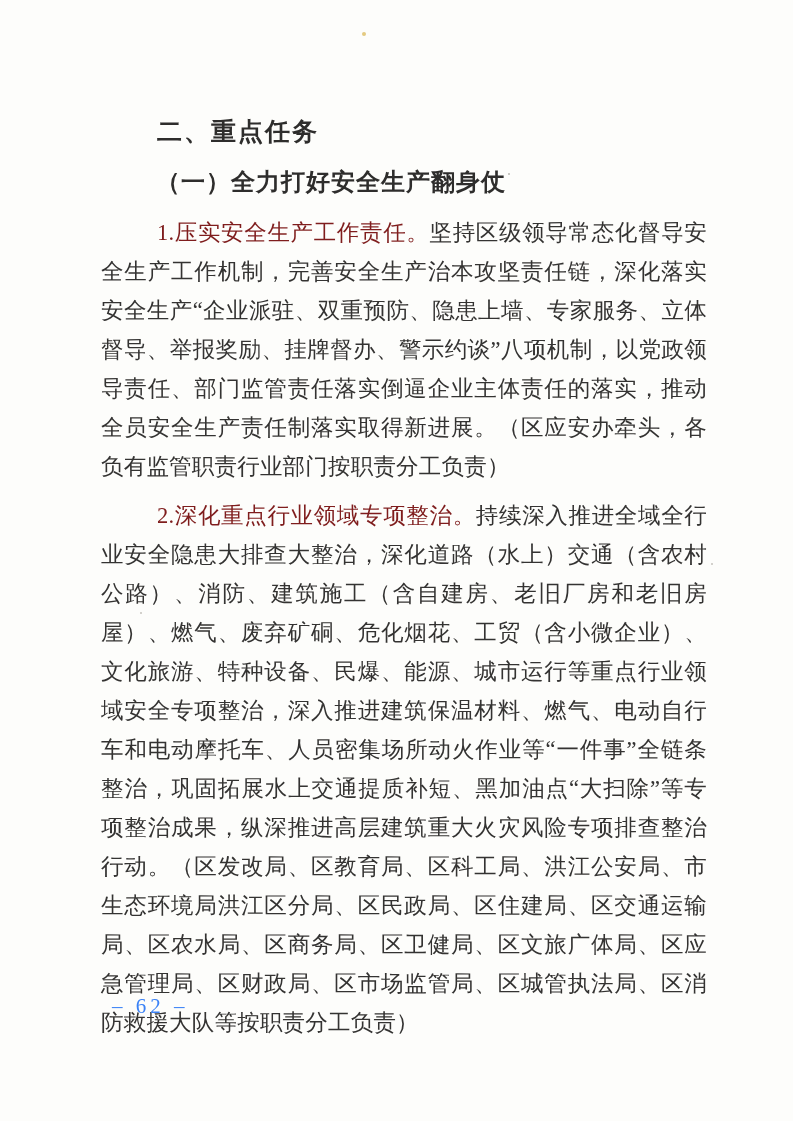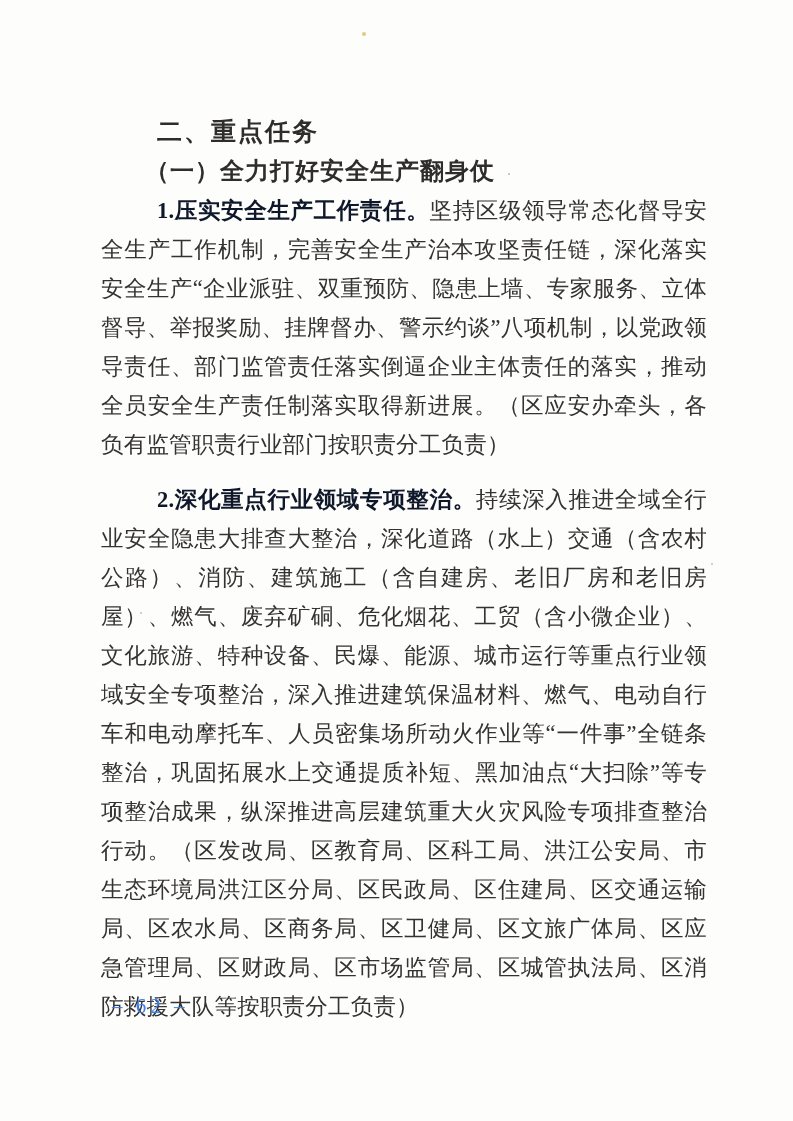--- a/index.html
+++ b/index.html
@@ -28,44 +28,44 @@
     margin: 0;
     font-size: 25px;
     line-height: 39px;
     font-weight: 700;
     letter-spacing: 2px;
     text-indent: 56px;
     color: #2e2d2c;
     font-family: "Liberation Sans", "DejaVu Sans", sans-serif;
   }
   .h2 {
-    margin: 0;
+    margin: 11px;
     font-size: 24px;
     line-height: 40px;
     font-weight: 700;
     letter-spacing: 1px;
     text-indent: 44px;
     color: #2e2d2c;
   }
   .para {
     margin: 0;
     font-size: 22.5px;
     line-height: 39px;
     text-align: justify;
     text-justify: inter-ideograph;
     text-indent: 56px;
     letter-spacing: 0.2px;
     color: #343332;
   }
   .para-2 {
-    margin-top: 16px;
+    margin-top: 10px;
   }
   .lead {
-    font-weight: 700;
-    color: #0f172a;
+    font-weight: 400;
+    color: #7f1d1d;
   }
   .page-num {
     position: absolute;
     left: 112px;
     top: 994px;
     font-size: 21px;
     letter-spacing: 4px;
     color: #3b82f6;
     font-family: "Liberation Serif", "DejaVu Serif", serif;
   }

